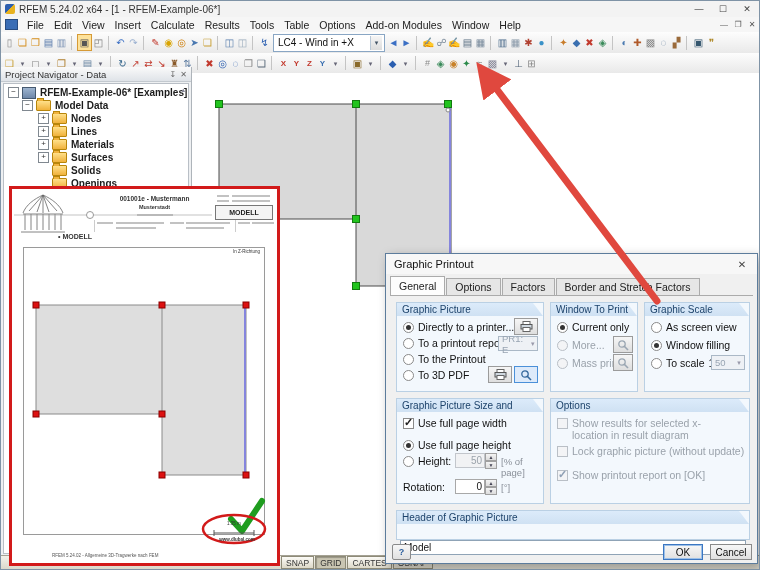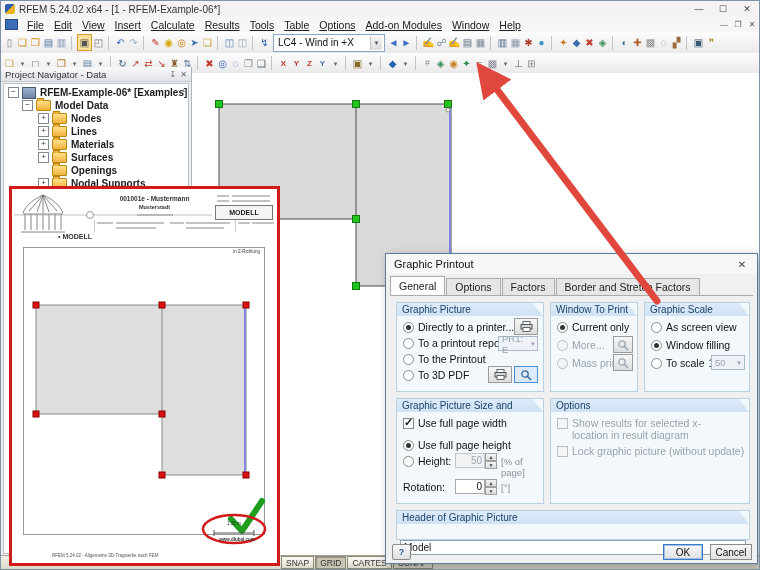--- a/index.html
+++ b/index.html
@@ -5,21 +5,21 @@
   html,body{margin:0;padding:0;background:#c7c7c7;font-family:"Liberation Sans",sans-serif;}
   .screen{position:relative;width:760px;height:570px;background:#fff;border:1px solid #7f93a6;box-sizing:border-box;overflow:hidden;}
   
   .titlebar{position:absolute;left:0;top:0;right:0;height:16px;background:#f3f3f3;display:flex;align-items:center;font-size:10px;color:#333;border-bottom:1px solid #e2e2e2;}
   .appicon{width:10px;height:10px;margin:0 4px;background:linear-gradient(135deg,#2d5fae 50%,#e8b21f 50%);border-radius:2px;}
   .wctrls{margin-left:auto;display:flex;height:16px;}
   .wctrl{width:24px;height:16px;display:flex;align-items:center;justify-content:center;font-size:9px;color:#444;}
   
   .menubar{position:absolute;left:0;top:16px;right:0;height:15px;background:#f6f6f6;display:flex;align-items:center;font-size:10.5px;color:#222;border-bottom:1px solid #dcdcdc;}
   .mdiicon{width:11px;height:9px;margin:0 4px;background:#3a6db5;border:1px solid #274b80;}
-  .mitem{padding:0 5px;text-decoration:underline;}
+  .mitem{padding:0 5px;}
   .mdictrls{margin-left:auto;display:flex;}
   .mdictrl{width:14px;text-align:center;font-size:8px;color:#555;}
   
   .toolbar{position:absolute;left:0;right:0;display:flex;align-items:center;background:linear-gradient(#fdfdfd,#e9e9e9);border-bottom:1px solid #d2d2d2;padding-left:2px;}
   .tb1{top:31px;height:21px;}
   .tb2{top:52px;height:20px;}
   .tbi{width:13px;height:15px;display:flex;align-items:center;justify-content:center;font-size:10px;line-height:15px;flex:0 0 auto;}
   .tbsep{width:5px;height:14px;border-left:1px solid #c4c4c4;margin-left:3px;flex:0 0 auto;}
   .lccombo{display:flex;align-items:center;height:16px;border:1px solid #89a6c4;background:#fff;font-size:10px;color:#111;padding:0 2px 0 4px;margin:0 2px;flex:0 0 auto;}
   .lccombo .txt{width:92px;overflow:hidden;white-space:nowrap;}
@@ -284,20 +284,25 @@
             <span>Materials</span>
           </div>
           <div class="ti l2">
             <span class="exp">+</span>
             <span class="fold"></span>
             <span>Surfaces</span>
           </div>
           <div class="ti l2">
             <span class="exp"></span>
             <span class="fold"></span>
+            <span>Solids</span>
+          </div>
+          <div class="ti l2">
+            <span class="exp"></span>
+            <span class="fold"></span>
             <span>Openings</span>
           </div>
           <div class="ti l2">
             <span class="exp">+</span>
             <span class="fold"></span>
             <span>Nodal Supports</span>
           </div>
       </div>
     </div>
   </div>
@@ -535,20 +540,24 @@
     <div class="group" style="left:164px;top:144px;width:200px;height:106px">
       <div class="ghead">Options</div>
       <div class="row" style="top:18px;align-items:flex-start">
         <span class="chk dis" style="margin-top:1px"></span>
         <span class="lbl dis" style="white-space:normal;width:160px">Show results for selected x-location in result diagram</span>
       </div>
       <div class="row" style="top:46px">
         <span class="chk dis"></span>
         <span class="lbl dis">Lock graphic picture (without update)</span>
       </div>
+      <div class="row" style="top:70px">
+        <span class="chk on dis"></span>
+        <span class="lbl dis">Show printout report on [OK]</span>
+      </div>
     </div>
 
     <div class="group" style="left:10px;top:256px;width:354px;height:30px">
       <div class="ghead">Header of Graphic Picture</div>
       <div class="txtinput" style="left:3px;top:29px;right:3px">Model</div>
     </div>
 
     <div class="helpbtn" style="left:6px;top:290px">?</div>
     <div class="btn def" style="left:277px;top:290px;width:38px">OK</div>
     <div class="btn" style="left:324px;top:290px;width:40px">Cancel</div>

